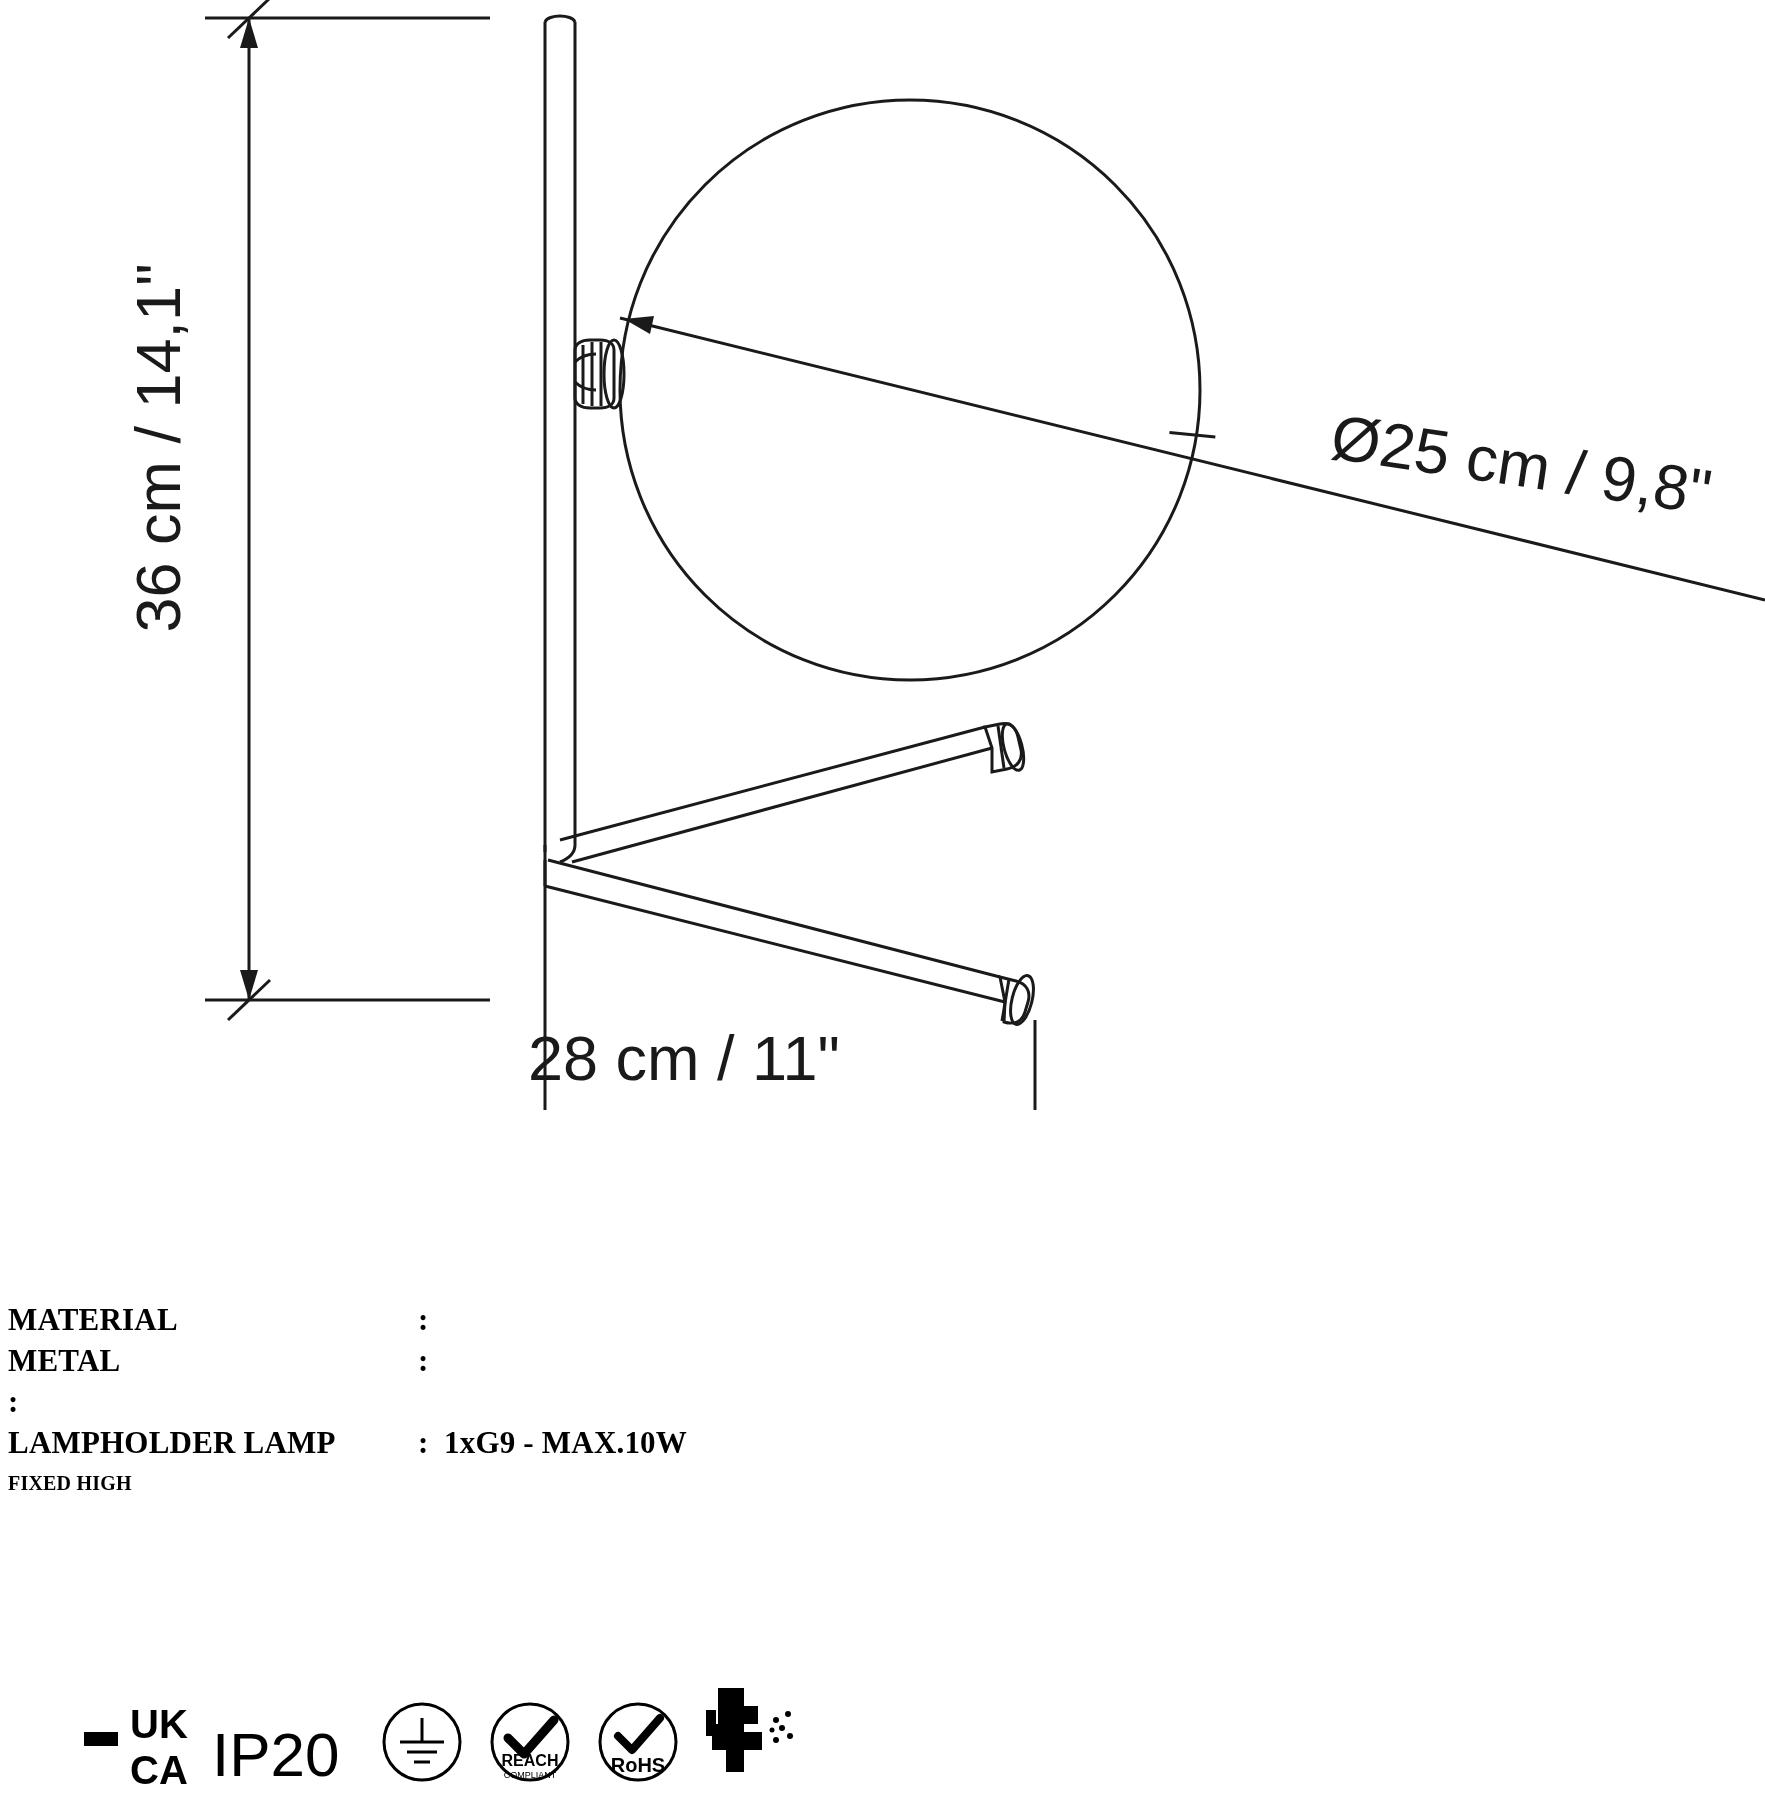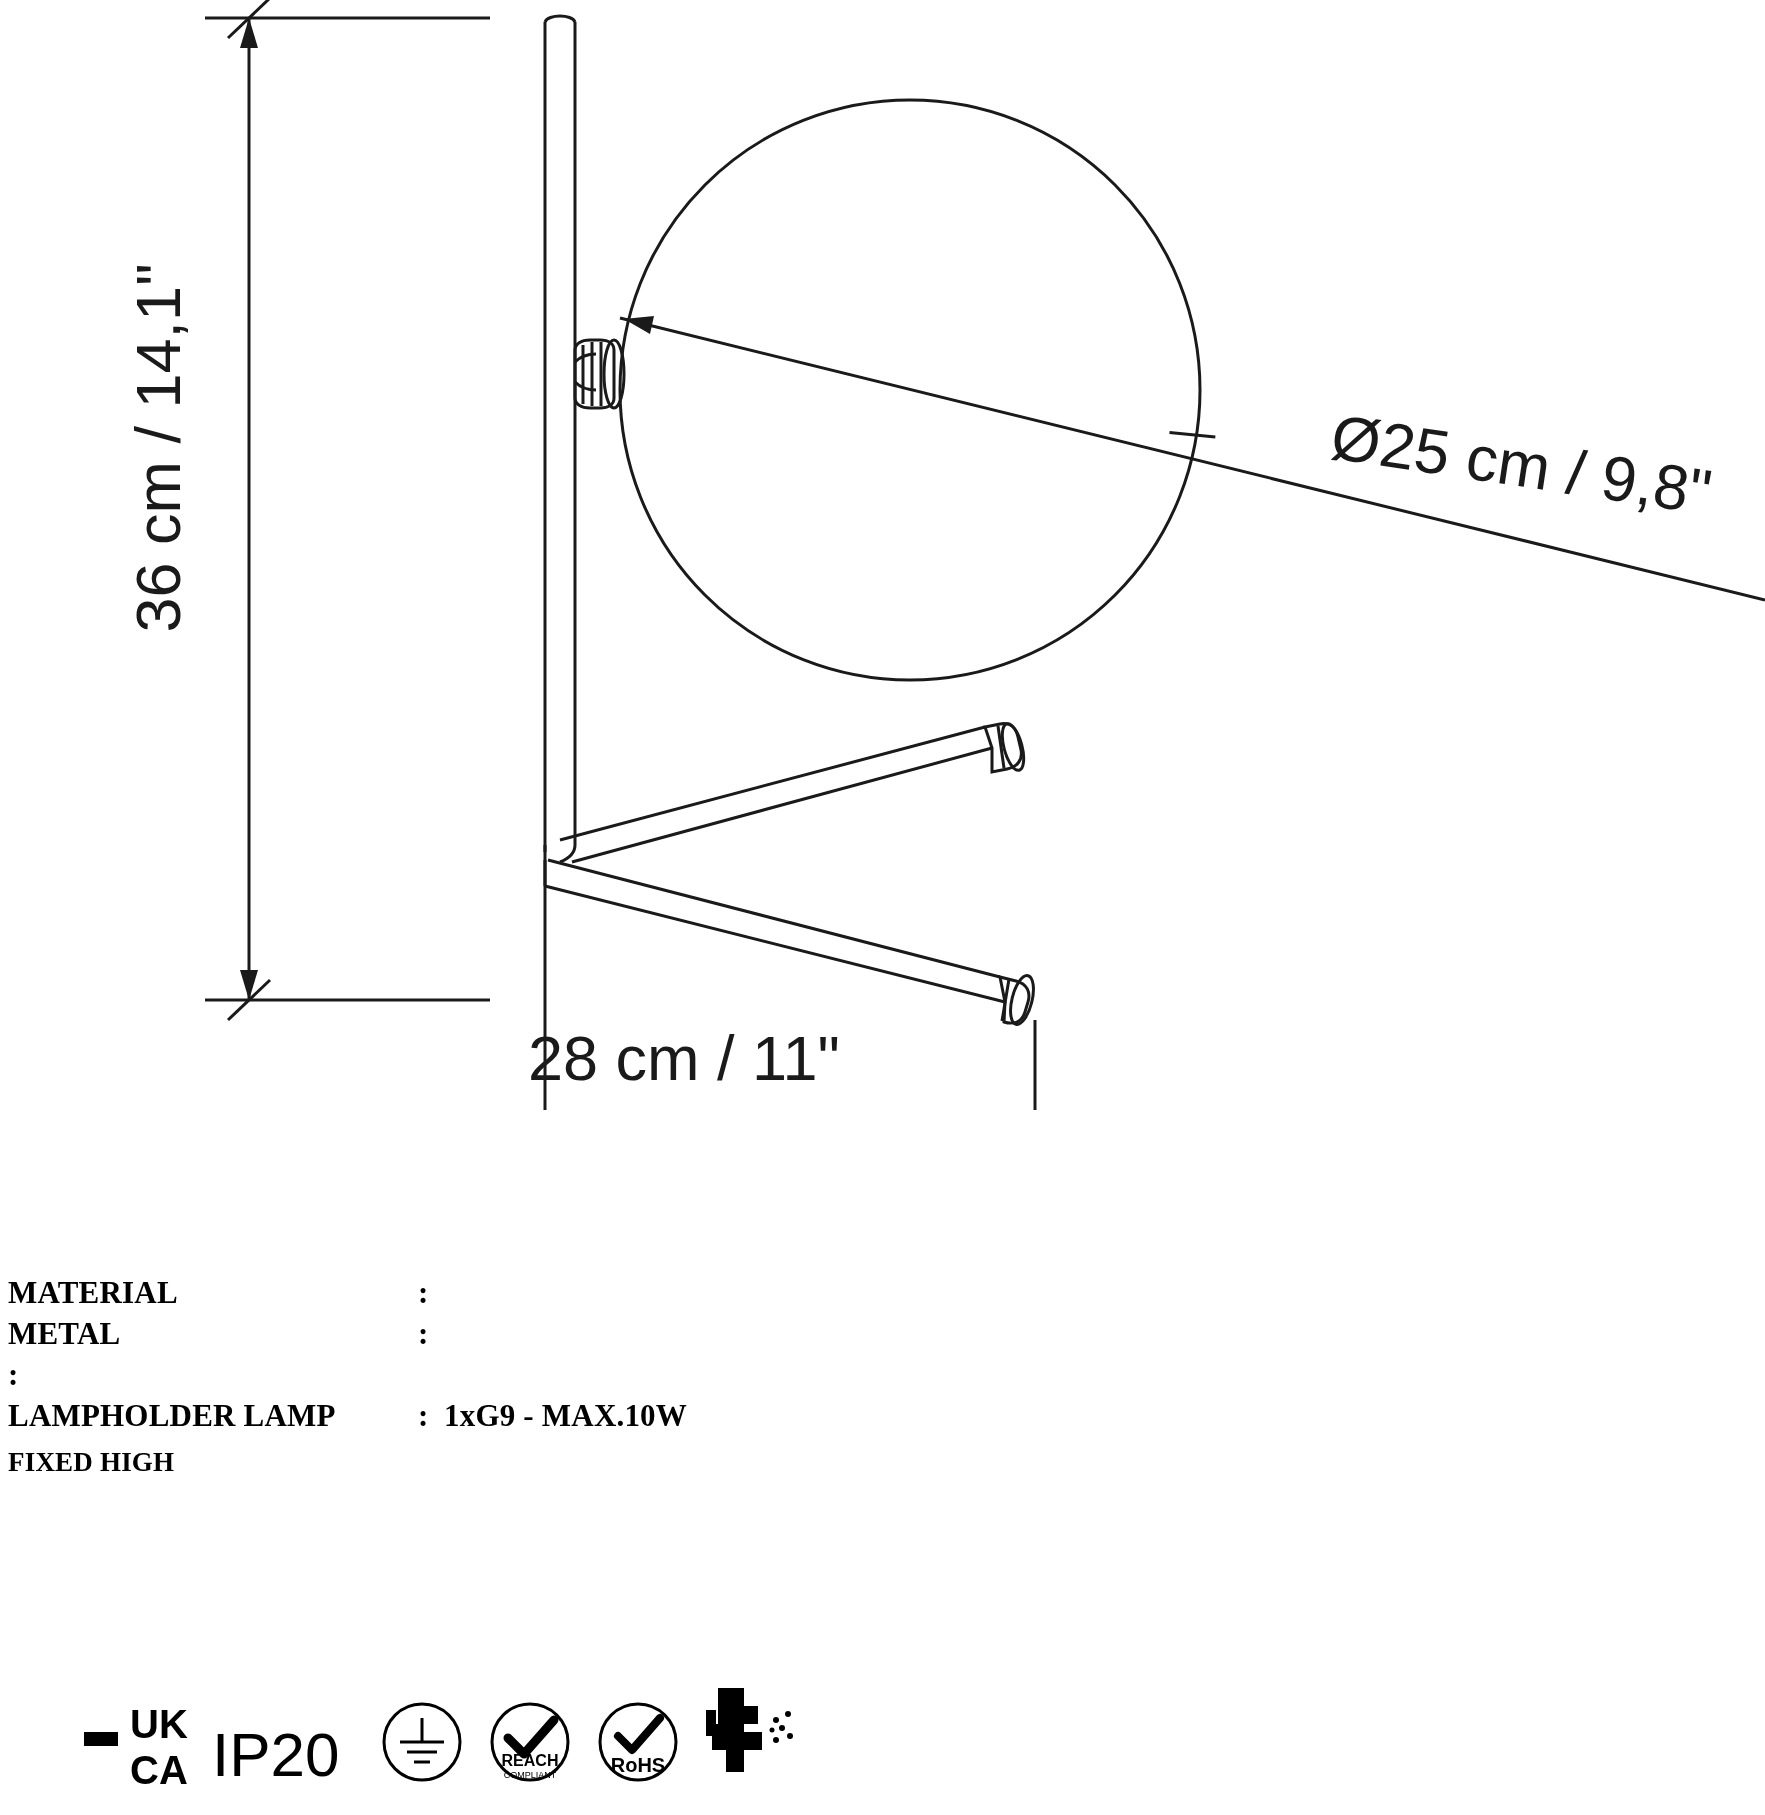--- a/index.html
+++ b/index.html
@@ -23,21 +23,21 @@
   }
   #drawing {
     position: absolute;
     left: 0; top: 0;
     width: 1765px;
     height: 1110px;
   }
   .spec-block {
     position: absolute;
     left: 8px;
-    top: 1272px;
+    top: 1299px;
     width: 1200px;
   }
   .spec-row {
     display: flex;
     align-items: baseline;
     font-family: "Liberation Serif", serif;
     font-weight: bold;
     font-size: 31px;
     letter-spacing: 0.2px;
     line-height: 41px;
@@ -50,24 +50,23 @@
   .spec-colon {
     width: 26px;
     flex: 0 0 26px;
   }
   .spec-value {
     flex: 1 1 auto;
   }
   .spec-single {
     font-family: "Liberation Serif", serif;
     font-weight: bold;
-    font-size: 27px;
+    font-size: 20px;
     line-height: 41px;
     letter-spacing: 0.2px;
-    margin-top: 6px;
   }
   #badges {
     position: absolute;
     left: 0px;
     top: 1680px;
     width: 800px;
     height: 120px;
   }
   .dim-text {
     position: absolute;

